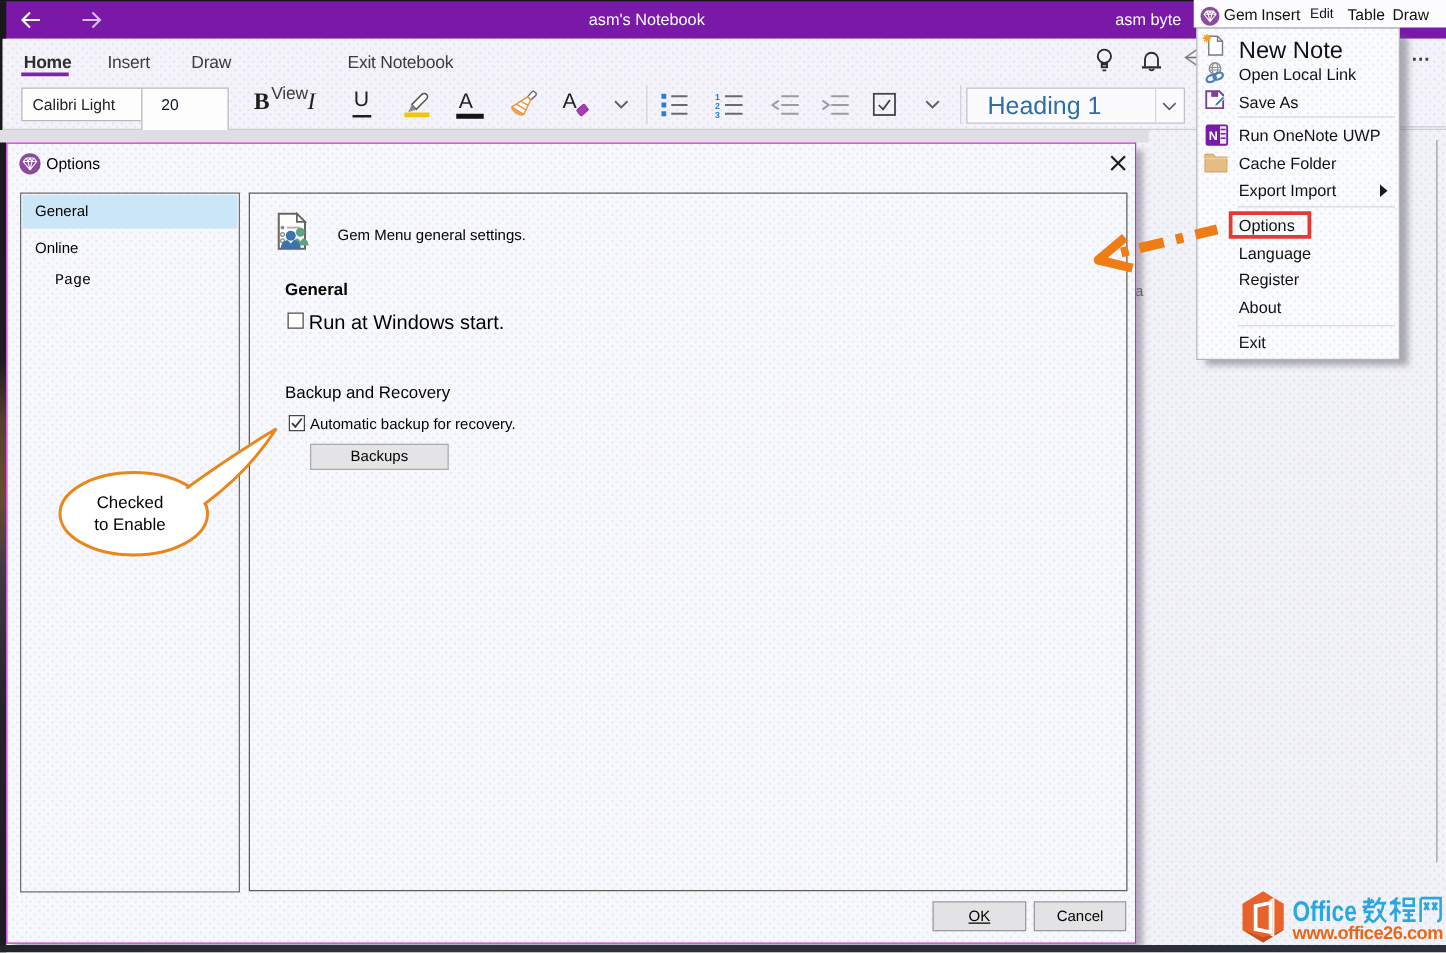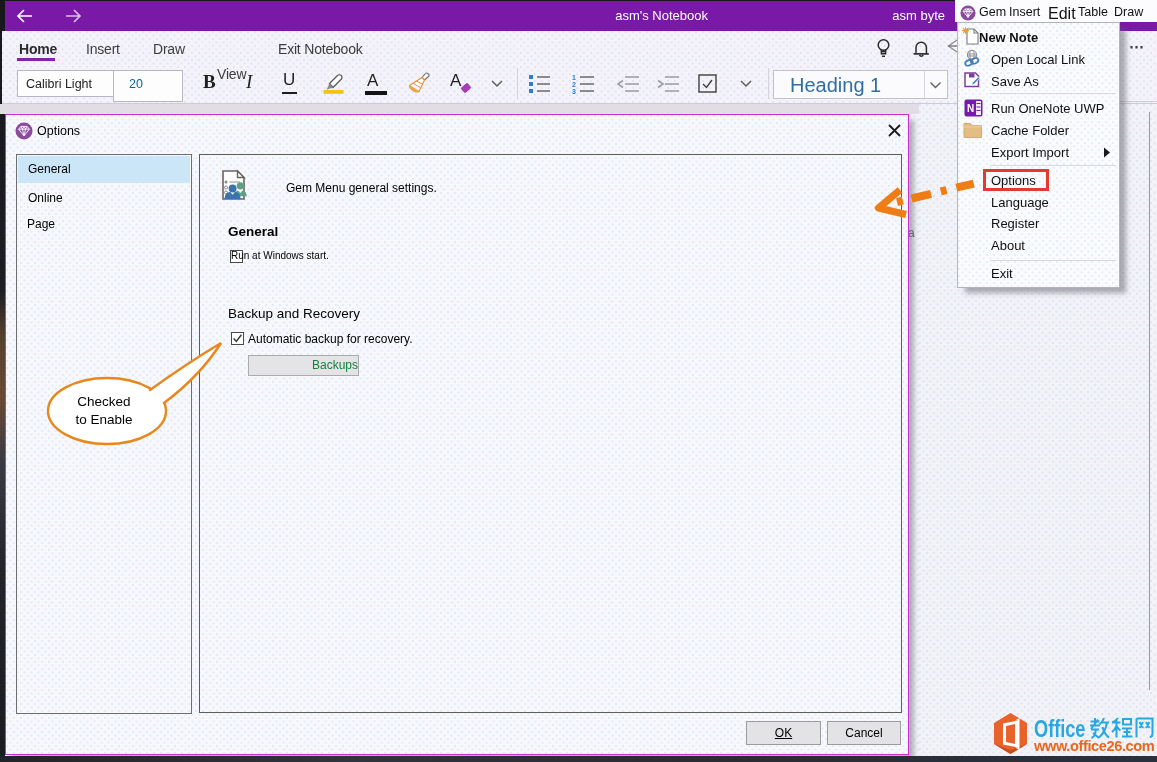--- a/index.html
+++ b/index.html
@@ -21,21 +21,21 @@
   <div class="abs" id="leftstrip" style="left:0;top:1px;width:5px;height:761px;background:linear-gradient(180deg,#17171c 0%,#1d1d24 38%,#54402e 44%,#6b4a33 52%,#3d3a44 60%,#23232a 75%,#1b1b22 100%);"></div>
 
   <svg class="abs" style="left:14px;top:7px" width="72" height="18" viewBox="0 0 72 18">
     <g stroke="#ffffff" stroke-width="1.7" fill="none">
       <path d="M18 9 H4 M10 3 L4 9 L10 15"></path>
     </g>
     <g stroke="#ffffff" stroke-width="1.7" fill="none" opacity="0.72">
       <path d="M52 9 H66 M60 3 L66 9 L60 15"></path>
     </g>
   </svg>
-  <div class="abs" style="left:448px;top:8px;width:260px;text-align:right;font-size:13px;color:#fff;">asm's Notebook</div>
+  <div class="abs" style="left:471px;top:8px;width:260px;text-align:left;font-size:13px;color:#fff;">asm's Notebook</div>
   <div class="abs" style="left:860px;top:8px;width:85px;text-align:right;font-size:13px;color:#fff;">asm byte</div>
 
   <div class="abs dots" id="ribbon" style="left:2px;top:31px;width:1155px;height:72px;background-color:#f5f3f9;border-bottom:1px solid #cfccd6;"></div>
 
   <div class="abs" style="left:19px;top:41px;font-size:14px;letter-spacing:-0.2px;font-weight:bold;color:#2d2d2d;text-align:center;">Home</div>
   <div class="abs" style="left:17px;top:58px;width:38px;height:3px;background:#8324a8;"></div>
   <div class="abs" style="left:86px;top:41px;font-size:14px;letter-spacing:-0.2px;color:#3c3c3c;">Insert</div>
   <div class="abs" style="left:153px;top:41px;font-size:14px;letter-spacing:-0.2px;color:#3c3c3c;">Draw</div>
   <div class="abs" style="left:217px;top:41px;font-size:14px;letter-spacing:-0.2px;color:#3c3c3c;margin-top:25px;">View</div>
   <div class="abs" style="left:278px;top:41px;font-size:14px;letter-spacing:-0.2px;color:#3c3c3c;">Exit Notebook</div>
@@ -46,21 +46,21 @@
       <path d="M5.2 11.6 L5.6 13.4 H9.4 L9.8 11.6"></path>
       <rect x="5.4" y="13.4" width="4.2" height="2.4"></rect>
       <path d="M6 18.3 H9"></path>
       <path d="M40 15.2 V9.4 a5.2 5.2 0 0 1 10.4 0 V15.2"></path>
       <path d="M37.6 15.9 H52.8" stroke-width="1.7"></path>
       <path d="M43.5 17 a1.9 1.9 0 0 0 3.6 0"></path>
     </g>
   </svg>
 
   <div class="abs" style="left:17px;top:70px;width:97px;height:27px;background:#fdfdfe;border:1px solid #b9b6bf;font-size:12.5px;color:#222;line-height:27px;padding-left:8px;box-sizing:border-box;">Calibri Light</div>
-  <div class="abs" style="left:113px;top:70px;width:70px;height:32px;background:#fdfdfe;border:1px solid #b9b6bf;font-size:12.5px;color:#0369a1;line-height:27px;text-align:center;box-sizing:border-box;padding-right:24px;">20</div>
+  <div class="abs" style="left:113px;top:70px;width:70px;height:44px;background:#fdfdfe;border:1px solid #b9b6bf;font-size:12.5px;color:#0f172a;line-height:27px;text-align:center;box-sizing:border-box;padding-right:24px;">20</div>
 
   <div class="abs" style="left:203px;top:71px;font-family:'Liberation Serif',serif;font-size:19px;font-weight:bold;color:#1f1f1f;">B</div>
   <div class="abs" style="left:246px;top:71px;font-family:'Liberation Serif',serif;font-size:19px;font-style:italic;color:#1f1f1f;">I</div>
   <div class="abs" style="left:283px;top:70px;font-size:17px;color:#1f1f1f;">U</div>
   <div class="abs" style="left:282px;top:92px;width:15px;height:1.6px;background:#1f1f1f;"></div>
 
   <svg class="abs" style="left:320px;top:70px" width="30" height="26" viewBox="0 0 30 26">
     <path d="M9.5 13.5 L17.5 5.5 a2.6 2.6 0 0 1 3.7 0 l0 0 a2.6 2.6 0 0 1 0 3.7 L13 17.5 Z" fill="#fdfdfe" stroke="#555" stroke-width="1.2"></path>
     <path d="M9.5 13.5 L13 17.5 L6.5 19.8 Z" fill="#8a8a8a"></path>
     <rect x="3.5" y="20" width="20" height="3.8" fill="#f2c40e"></rect>
@@ -155,51 +155,51 @@
     </svg>
     <div class="abs" style="left:31px;top:9px;font-size:12.5px;color:#000;">Options</div>
     <svg class="abs" style="left:882px;top:9px" width="13" height="13" viewBox="0 0 13 13">
         <path d="M1 1 L12 12 M12 1 L1 12" stroke="#1c1c1c" stroke-width="1.8"></path>
       </svg>
 
     <div class="abs" style="left:10px;top:39px;width:176px;height:560px;border:1px solid #6e6e6e;background:transparent;box-sizing:border-box;">
       <div class="abs" style="left:1px;top:1px;width:172px;height:27px;background:#cbe7f7;"></div>
       <div class="abs" style="left:11px;top:7px;font-size:12px;color:#000;">General</div>
       <div class="abs" style="left:11px;top:36px;font-size:12px;color:#000;">Online</div>
-      <div class="abs" style="left:10px;top:62px;font-size:12px;color:#000;">Page</div>
+      <div class="abs" style="left:27px;top:62px;font-size:12px;color:#000;font-family:Liberation Mono, monospace;">Page</div>
     </div>
 
     <div class="abs" style="left:193px;top:39px;width:703px;height:559px;border:1px solid #5f5e56;box-sizing:border-box;"></div>
 
     <svg class="abs" style="left:212px;top:54px" width="33" height="33" viewBox="0 0 33 33">
       <path d="M5 2 H19.5 L26 8.5 V30 H5 Z" fill="#fdfdfe" stroke="#6a645c" stroke-width="1.6"></path>
       <path d="M19.5 2 V8.5 H26 Z" fill="#fdfdfe" stroke="#6a645c" stroke-width="1.4"></path>
       <circle cx="8" cy="13" r="1.5" fill="#8a8a8a"></circle>
       <circle cx="8" cy="18.5" r="1.5" fill="none" stroke="#8a8a8a" stroke-width="1"></circle>
       <circle cx="8" cy="23.5" r="1.5" fill="none" stroke="#8a8a8a" stroke-width="1"></circle>
       <path d="M11.5 13 H22" stroke="#b0b0b0" stroke-width="1.4"></path>
       <circle cx="22.3" cy="16.8" r="3.6" fill="#5fa183"></circle>
       <path d="M15.8 27.3 c0 -4 2.5 -5.6 4.6 -5.6 l1.9 2.2 l1.9 -2.2 c2.1 0 4.6 1.6 4.6 5.6 z" fill="#5fa183"></path>
       <circle cx="14.6" cy="19.6" r="4" fill="#3c72ae"></circle>
       <path d="M6.6 30 c0 -5 3.1 -6.9 5.7 -6.9 l2.3 2.7 l2.3 -2.7 c2.6 0 5.7 1.9 5.7 6.9 z" fill="#3c72ae"></path>
     </svg>
-    <div class="abs" style="left:280px;top:66px;font-size:12px;color:#000;">Gem Menu general settings.</div>
+    <div class="abs" style="left:264px;top:66px;font-size:12px;color:#000;">Gem Menu general settings.</div>
 
     <div class="abs" style="left:222px;top:109px;font-size:13.5px;font-weight:bold;color:#000;">General</div>
     <div class="abs" style="left:224px;top:135px;width:13px;height:13px;background:#fff;border:1px solid #494949;box-sizing:border-box;"></div>
-    <div class="abs" style="left:225px;top:135px;font-size:10px;color:#000;">Run at Windows start.</div>
+    <div class="abs" style="left:241px;top:135px;font-size:16px;color:#000;">Run at Windows start.</div>
 
     <div class="abs" style="left:222px;top:191px;font-size:13.5px;font-weight:normal;color:#000;">Backup and Recovery</div>
     <div class="abs" style="left:225px;top:217px;width:13px;height:13px;background:#fff;border:1px solid #494949;box-sizing:border-box;"></div>
     <svg class="abs" style="left:226px;top:218px" width="11" height="11" viewBox="0 0 11 11">
         <path d="M1.6 5.5 L4.3 8.4 L9.4 1.8" stroke="#3b3b3b" stroke-width="1.5" fill="none"></path>
       </svg>
     <div class="abs" style="left:242px;top:217px;font-size:12px;color:#000;text-align:right;">Automatic backup for recovery.</div>
 
-    <div class="abs" style="left:242px;top:240px;width:111px;height:21px;background:#e4e4e6;border:1px solid #ababab;box-sizing:border-box;text-align:right;font-size:12px;color:#15803d;line-height:19px;">Backups</div>
+    <div class="abs" style="left:242px;top:240px;width:111px;height:21px;background:#e4e4e6;border:1px solid #ababab;box-sizing:border-box;text-align:center;font-size:12px;color:#000000;line-height:19px;">Backups</div>
 
     <div class="abs" style="left:740px;top:606px;width:75px;height:24px;background:#e3e3e5;border:1px solid #9c9ca0;box-sizing:border-box;text-align:center;font-size:12px;color:#000;line-height:22px;text-decoration:underline;">OK</div>
     <div class="abs" style="left:821px;top:606px;width:74px;height:24px;background:#e3e3e5;border:1px solid #9c9ca0;box-sizing:border-box;text-align:center;font-size:12px;color:#000;line-height:22px;">Cancel</div>
   </div>
 
   <svg class="abs" style="left:38px;top:334px" width="195" height="118" viewBox="0 0 195 118">
     <ellipse cx="69" cy="77" rx="59" ry="33" fill="#ffffff" stroke="#e8871c" stroke-width="2.4"></ellipse>
     <path d="M112 56 Q148 30 183 9 Q162 42 126 69 L112 60 Z" fill="#ffffff"></path>
     <path d="M112 56 Q148 30 183 9 Q162 42 126 69" fill="none" stroke="#e8871c" stroke-width="2.4" stroke-linecap="round"></path>
     <text x="66" y="72" text-anchor="middle" font-size="13.5" fill="#000">Checked</text>
@@ -213,34 +213,34 @@
 
   <div class="abs" style="left:955px;top:0;width:202px;height:22px;background:#fcfbfe;"></div>
   <svg class="abs" style="left:960px;top:5px" width="16" height="16" viewBox="0 0 18 18">
     <circle cx="9" cy="9" r="8.5" fill="#8b4a9c"></circle>
     <g stroke="#ffffff" stroke-width="1" fill="none">
       <path d="M3.6 7.2 L6 4.4 H12 L14.4 7.2 L9 13.9 Z M3.6 7.2 H14.4 M6 4.4 L7.4 7.2 L9 4.4 L10.6 7.2 L12 4.4 M7.4 7.2 L9 13.9 L10.6 7.2"></path>
     </g>
   </svg>
   <div class="abs" style="left:979px;top:5px;font-size:12.5px;color:#111;">Gem</div>
   <div class="abs" style="left:1009px;top:5px;font-size:12.5px;color:#111;">Insert</div>
-  <div class="abs" style="left:1048px;top:5px;font-size:16px;color:#111;">Edit</div>
+  <div class="abs" style="left:1048px;top:5px;font-size:11px;color:#111;">Edit</div>
   <div class="abs" style="left:1078px;top:5px;font-size:12.5px;color:#111;">Table</div>
   <div class="abs" style="left:1114px;top:5px;font-size:12.5px;color:#111;">Draw</div>
 
   <div class="abs dots" id="menu" style="left:957px;top:22px;width:163px;height:266px;background-color:#fbfbfd;border:1px solid #b4b4b8;box-sizing:border-box;box-shadow:7px 6px 5px -1px rgba(95,95,105,0.5);">
 
     <svg class="abs" style="left:3px;top:3px" width="20" height="20" viewBox="0 0 20 20">
       <path d="M6 3 H13 L17 7 V18 H6 Z" fill="#fff" stroke="#7a7a7a" stroke-width="1.1"></path>
       <path d="M13 3 V7 H17" fill="none" stroke="#7a7a7a" stroke-width="1.1"></path>
       <g stroke="#f0a029" stroke-width="1.2">
           <path d="M4.5 1.2 V8 M1.1 4.6 H7.9 M2.2 2.3 L6.8 6.9 M6.8 2.3 L2.2 6.9"></path>
         </g>
     </svg>
-    <div class="abs" style="left:21px;top:7px;font-size:13px;color:#111;font-weight:bold;">New Note</div>
+    <div class="abs" style="left:33px;top:7px;font-size:19px;color:#111;">New Note</div>
 
     <svg class="abs" style="left:4px;top:26px" width="20" height="20" viewBox="0 0 20 20">
       <circle cx="10" cy="5.8" r="4.6" fill="none" stroke="#8c8c8c" stroke-width="1.1"></circle>
       <ellipse cx="10" cy="5.8" rx="2.2" ry="4.6" fill="none" stroke="#8c8c8c" stroke-width="0.9"></ellipse>
       <path d="M5.6 5 h8.8 M5.6 7 h8.8" stroke="#8c8c8c" stroke-width="0.9"></path>
       <g fill="none" stroke="#4a7ebb" stroke-width="1.8">
         <ellipse cx="7" cy="13.8" rx="3.9" ry="2.6" transform="rotate(-24 7 13.8)"></ellipse>
         <ellipse cx="12.6" cy="11.9" rx="3.9" ry="2.6" transform="rotate(-24 12.6 11.9)"></ellipse>
       </g>
     </svg>

